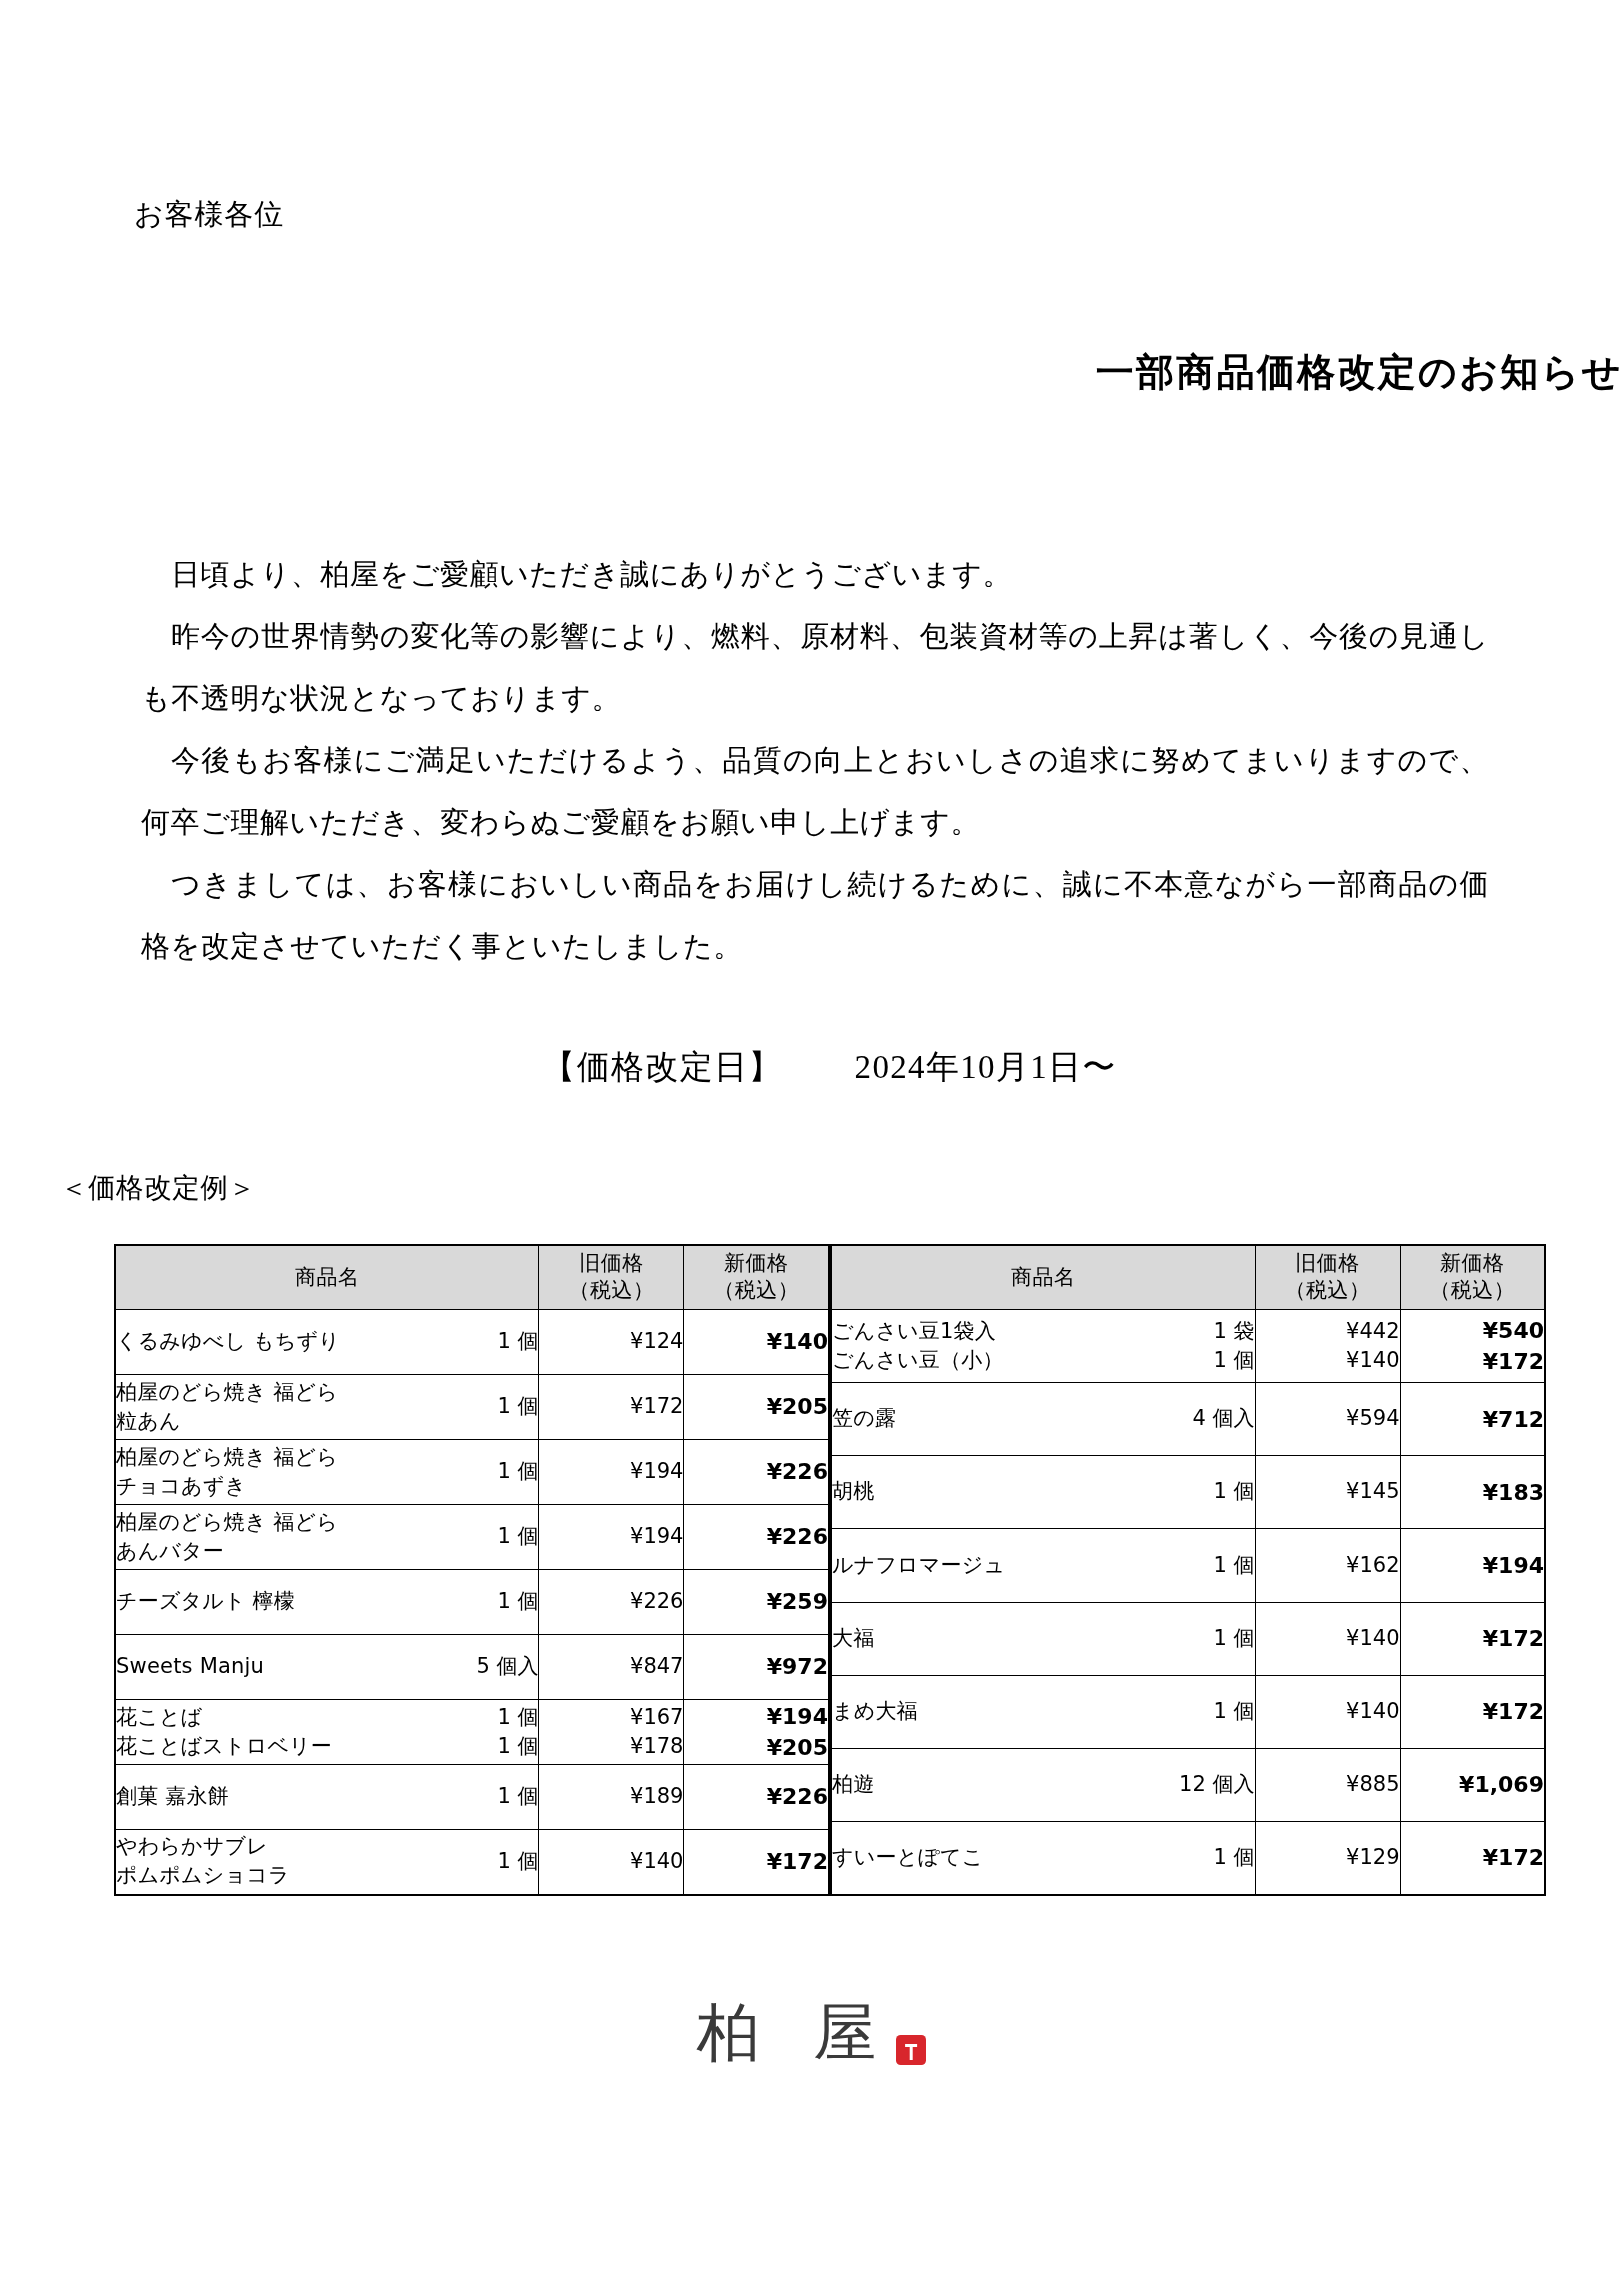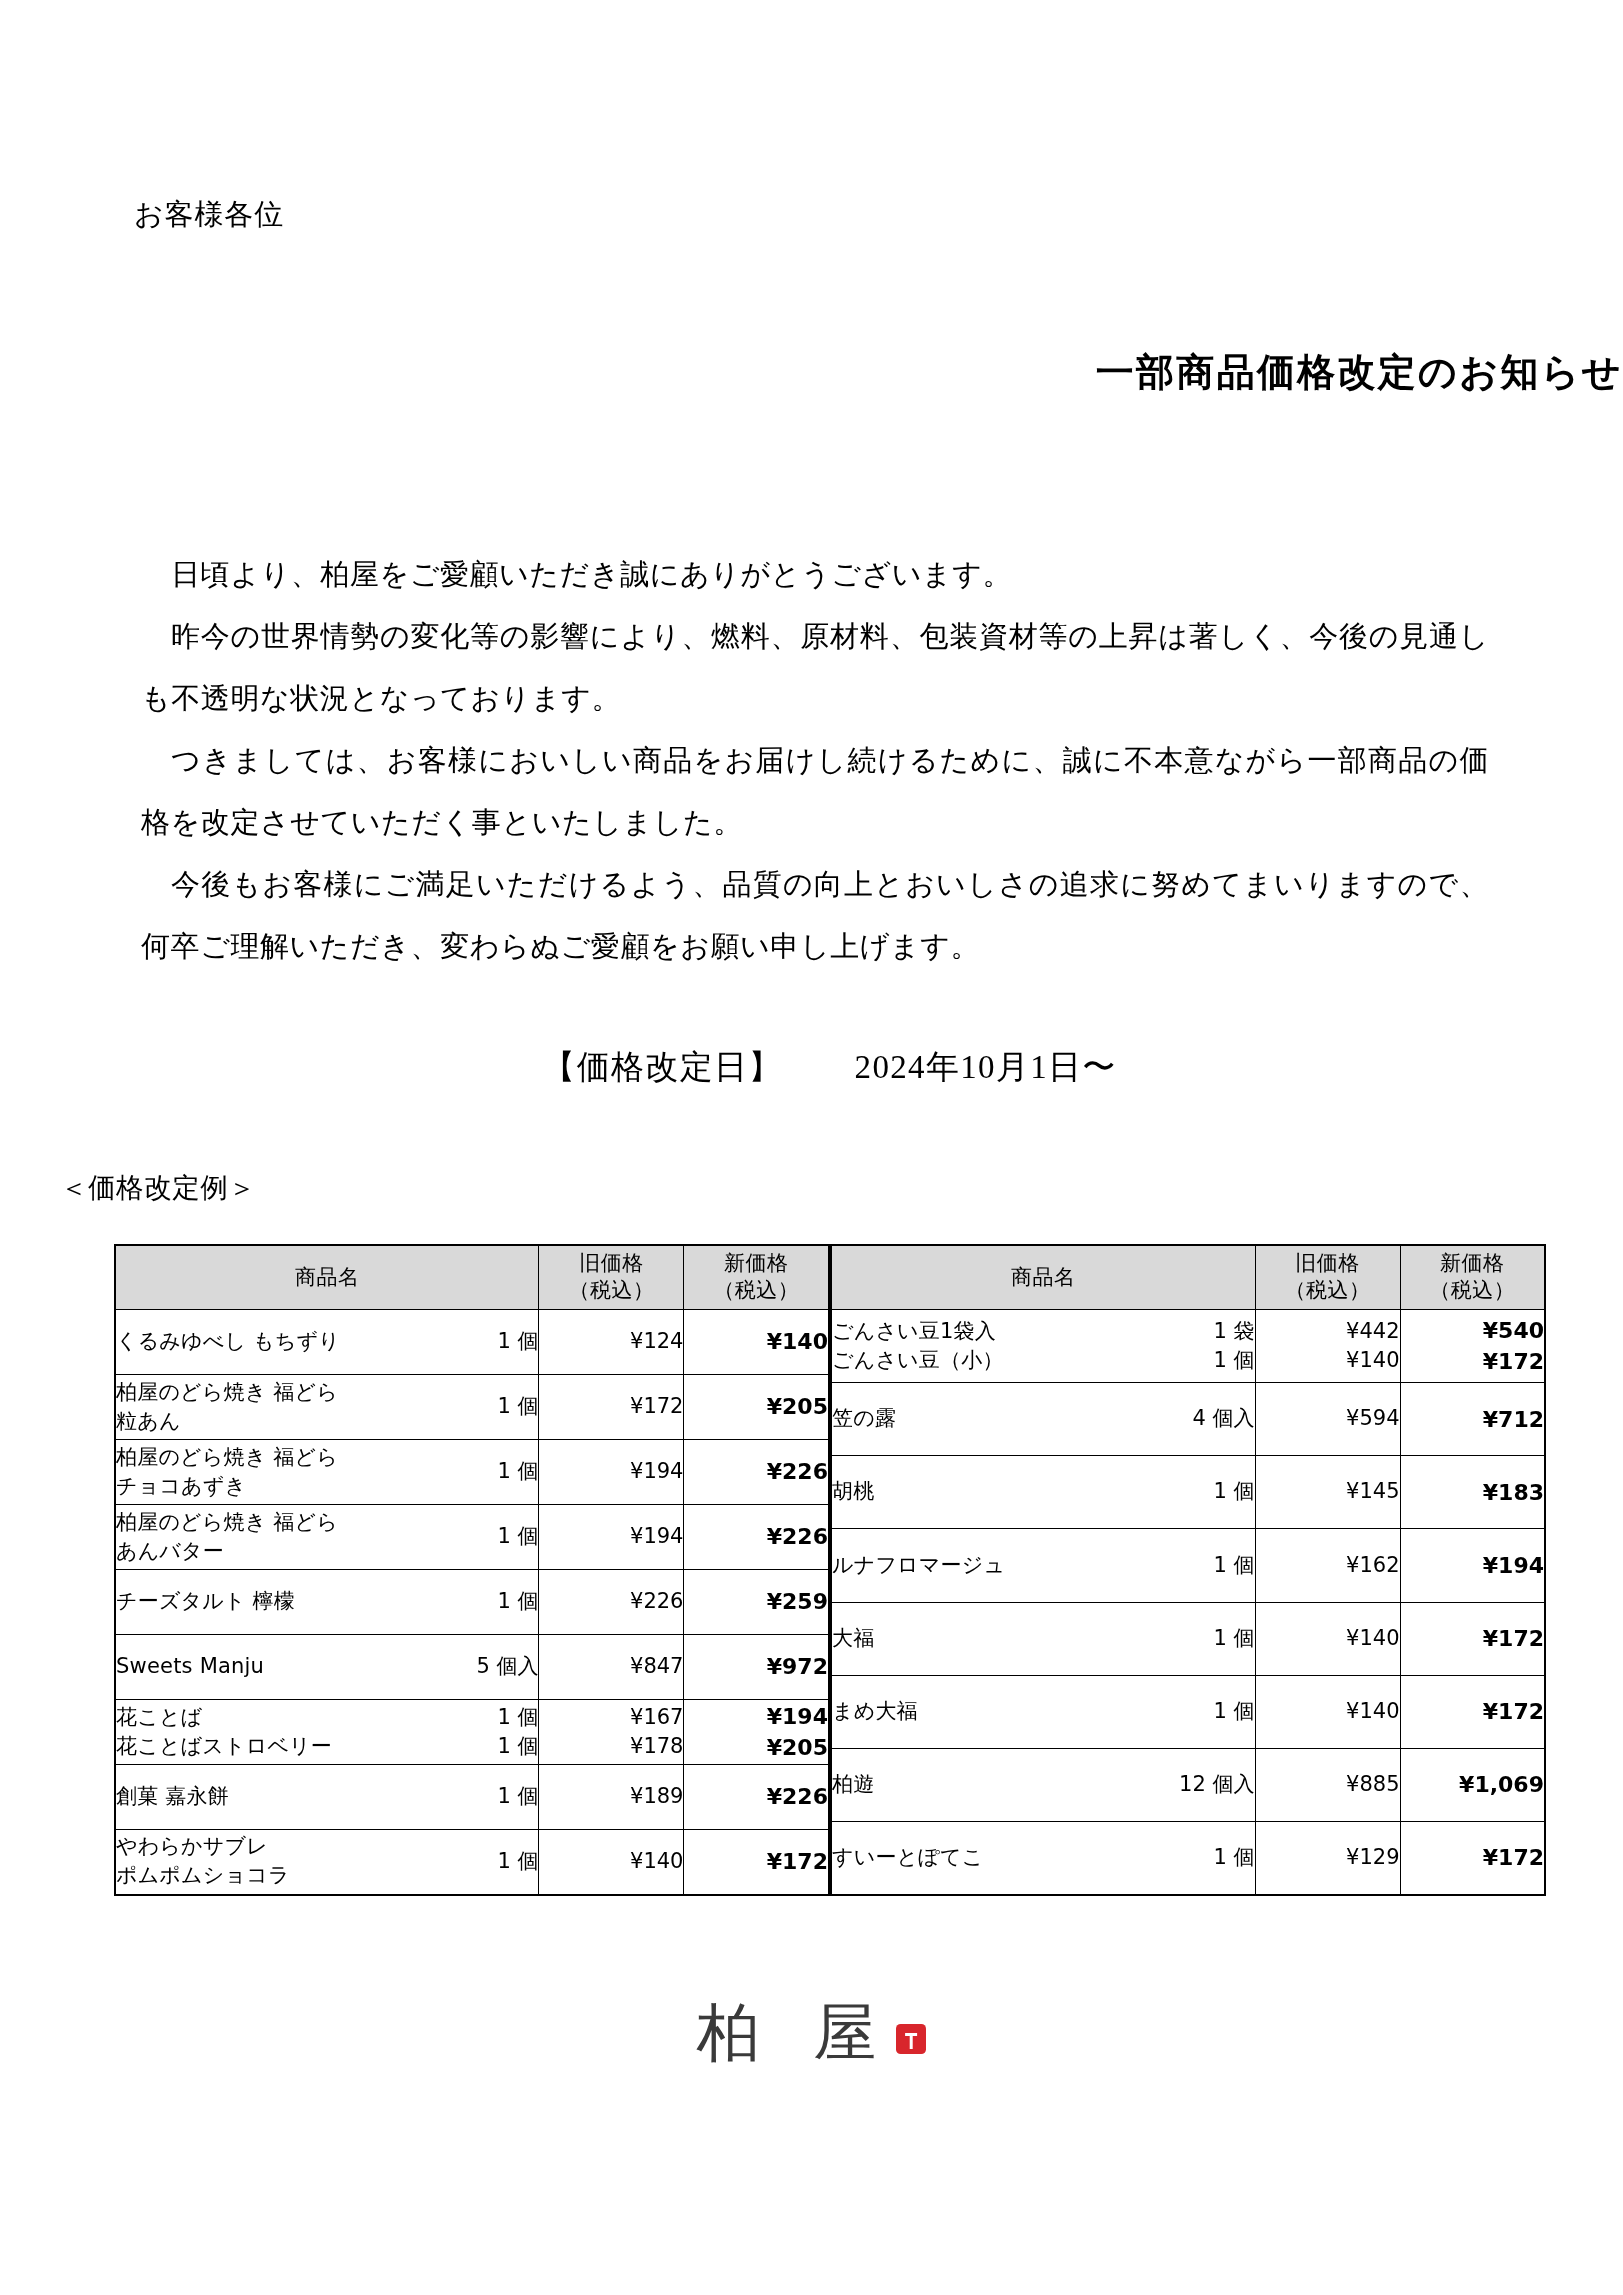--- a/index.html
+++ b/index.html
@@ -159,21 +159,21 @@
   .sub-line { display: block; }
   .sub-line + .sub-line { margin-top: 1.3px; }
 
   
   .footer-logo {
     position: absolute;
     left: 0;
     right: 0;
     top: 2002px;
     display: flex;
-    align-items: flex-start;
+    align-items: flex-end;
     justify-content: center;
   }
   .logo-text {
     font-family: "Liberation Serif", "DejaVu Serif", serif;
     font-size: 63px;
     color: #3a3a3a;
     letter-spacing: 0.30em;
     line-height: 1;
     white-space: nowrap;
   }
@@ -211,22 +211,22 @@
 
 <div class="page">
 
   <div class="salutation">お客様各位</div>
 
   <div class="doc-title">一部商品価格改定のお知らせ</div>
 
   <div class="body-block">
     <p class="para">日頃より、柏屋をご愛顧いただき誠にありがとうございます。</p>
     <p class="para">昨今の世界情勢の変化等の影響により、燃料、原材料、包装資材等の上昇は著しく、今後の見通しも不透明な状況となっております。</p>
+    <p class="para">今後もお客様にご満足いただけるよう、品質の向上とおいしさの追求に努めてまいりますので、何卒ご理解いただき、変わらぬご愛顧をお願い申し上げます。</p>
     <p class="para">つきましては、お客様においしい商品をお届けし続けるために、誠に不本意ながら一部商品の価格を改定させていただく事といたしました。</p>
-    <p class="para">今後もお客様にご満足いただけるよう、品質の向上とおいしさの追求に努めてまいりますので、何卒ご理解いただき、変わらぬご愛顧をお願い申し上げます。</p>
   </div>
 
   <div class="revision-date-row">
     <span class="rd-label">【価格改定日】</span><span class="rd-value">2024年10月1日〜</span>
   </div>
 
   <div class="examples-heading">＜価格改定例＞</div>
 
   <div class="tables-area">
 

